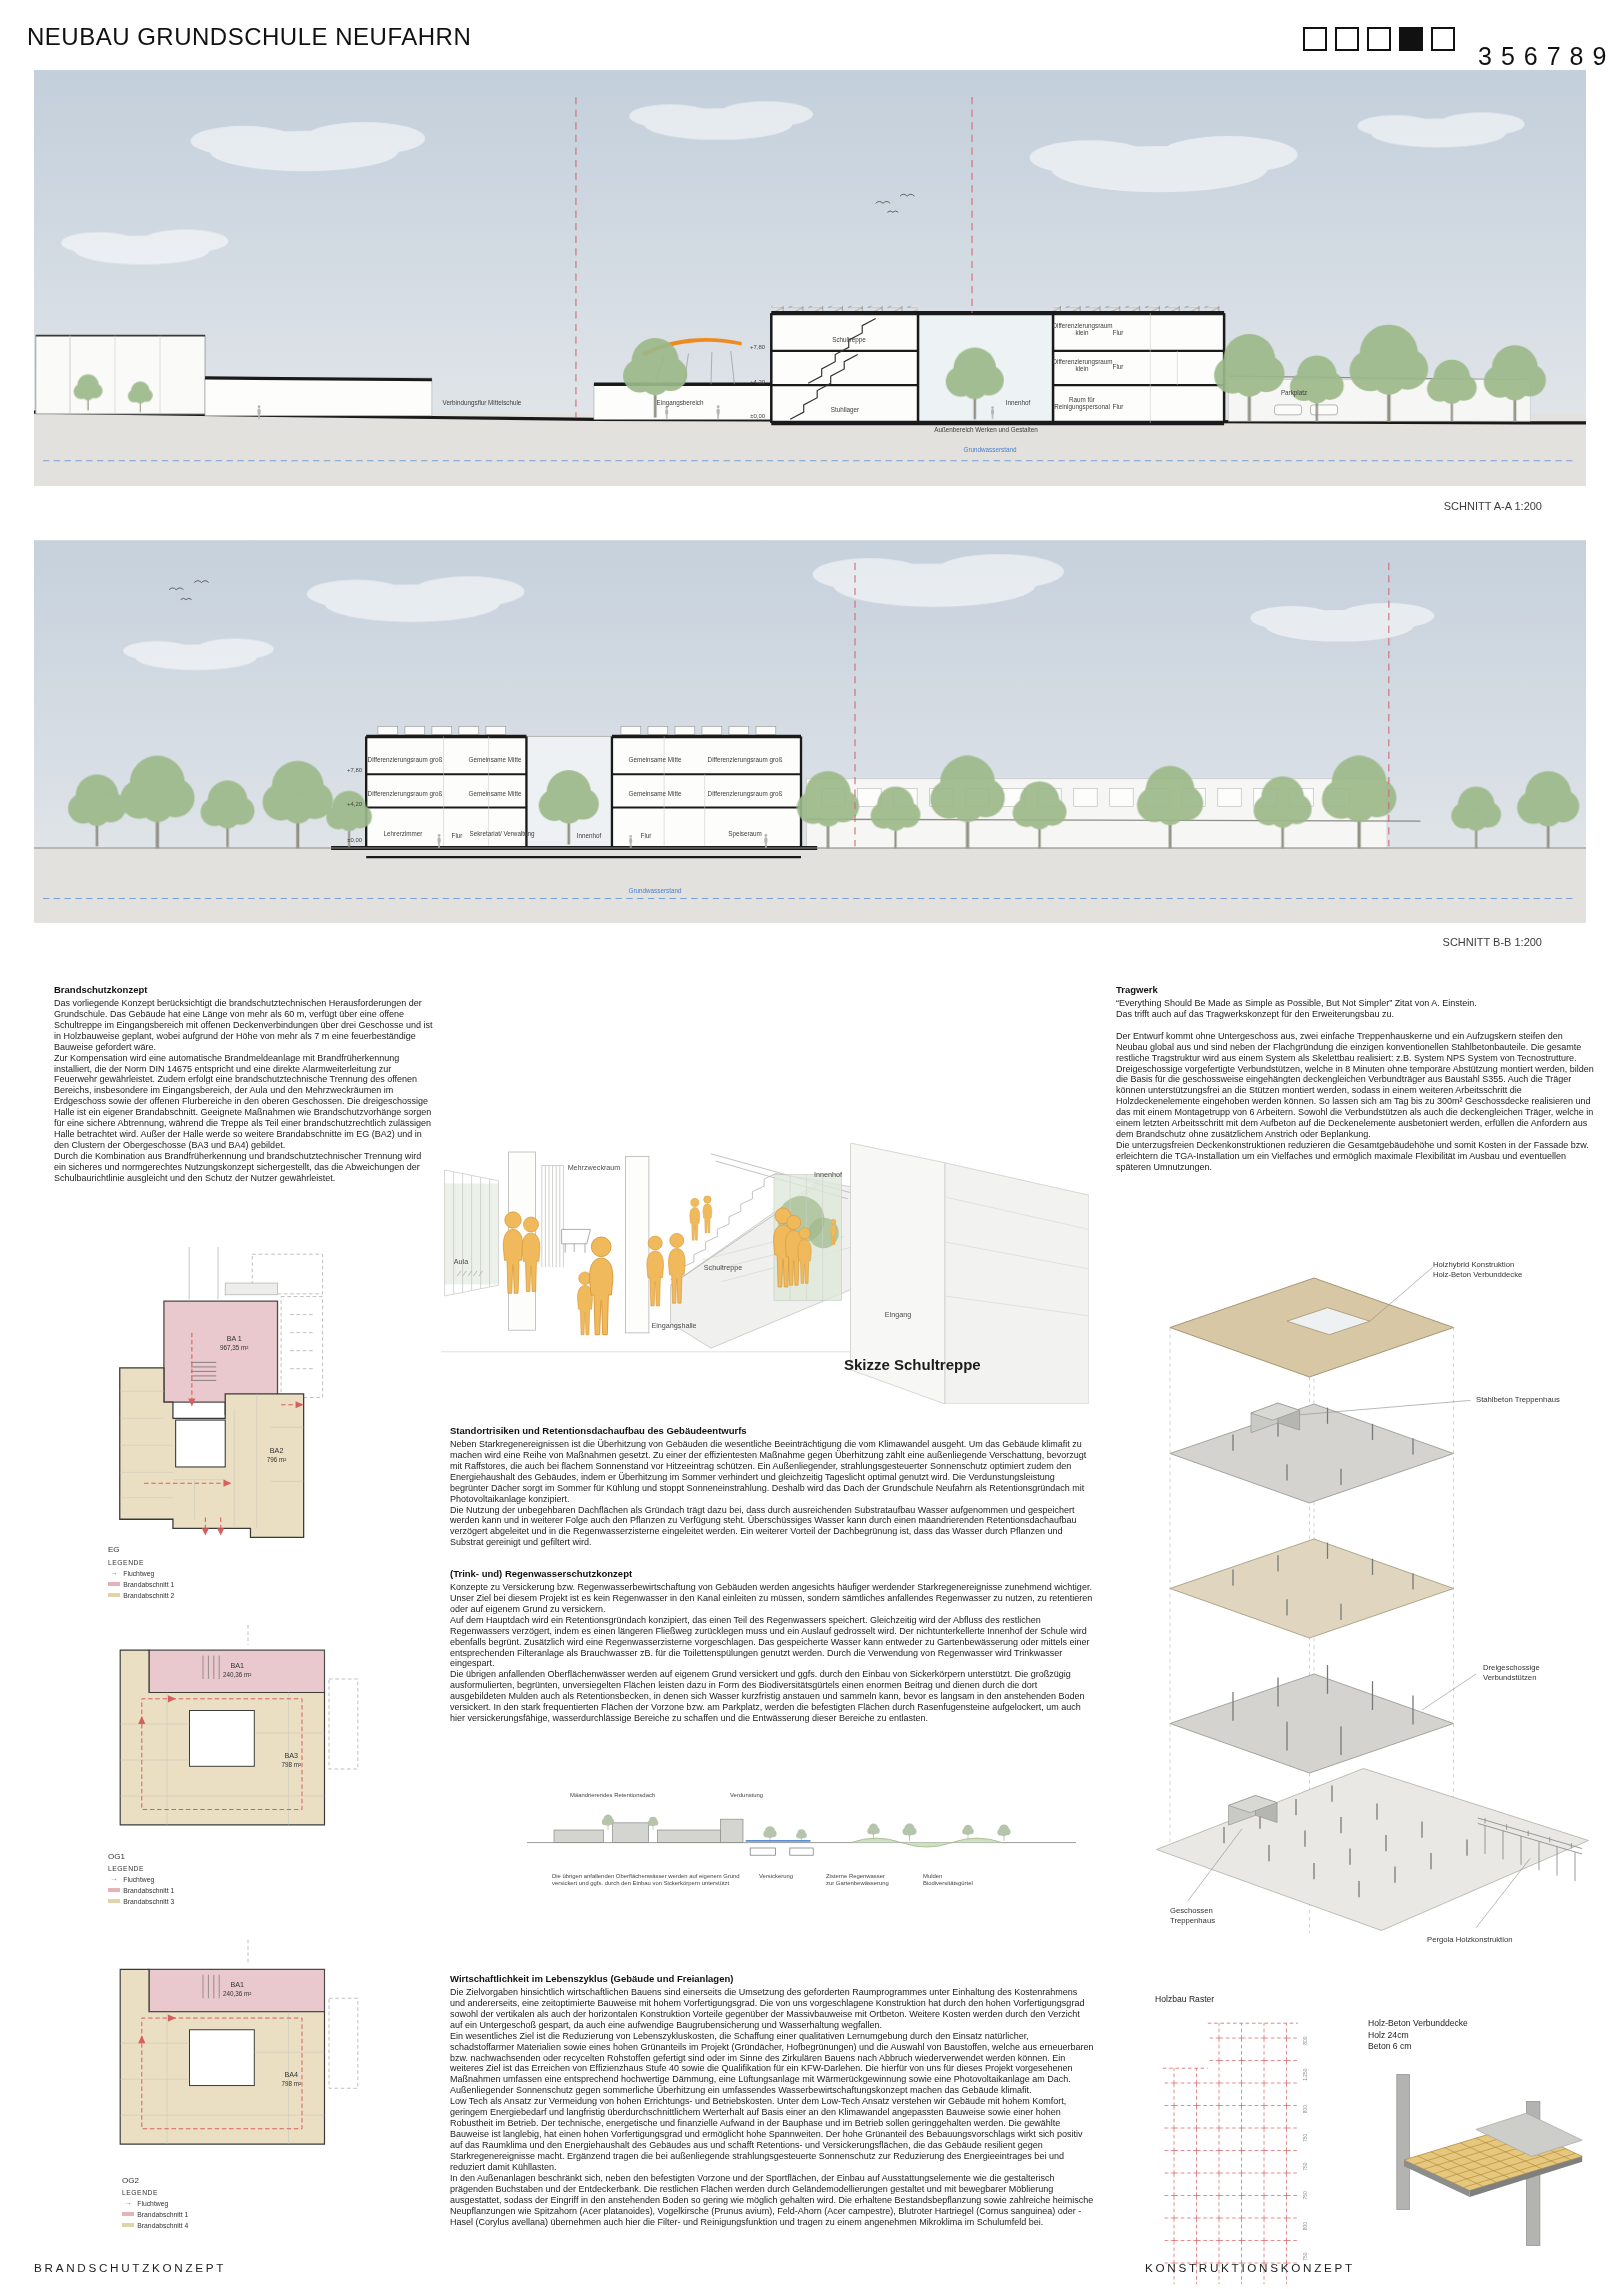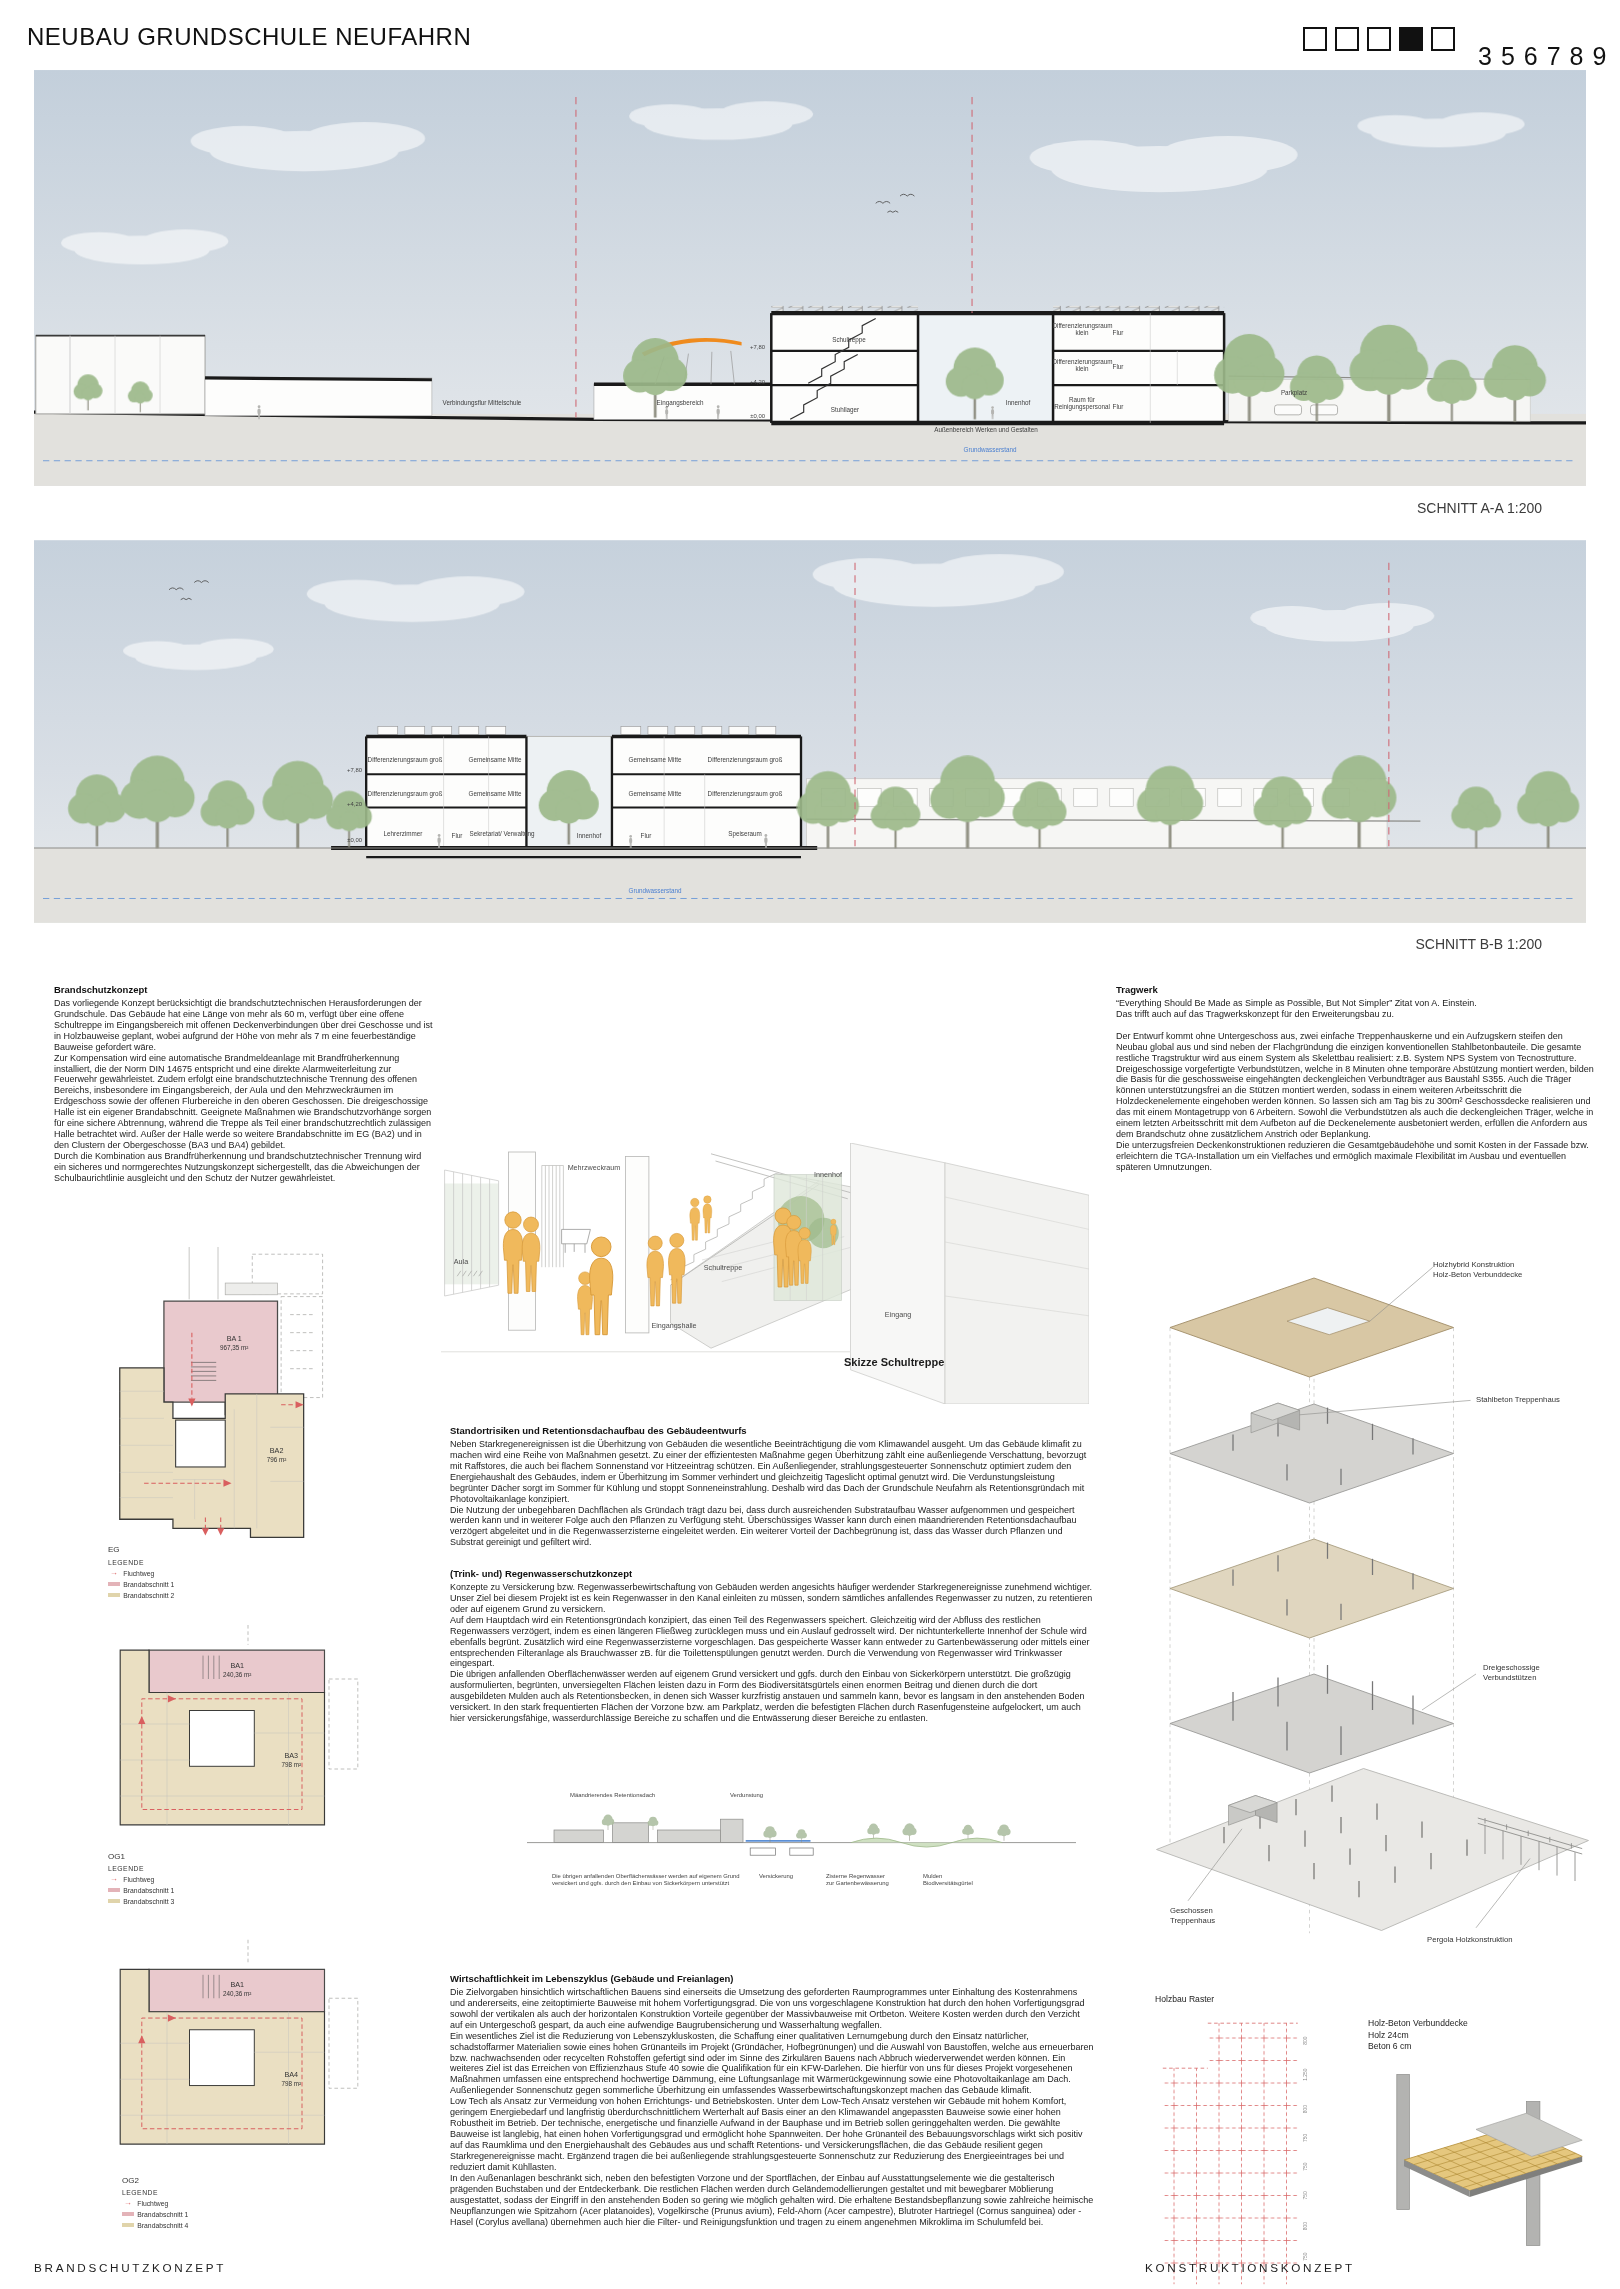--- a/index.html
+++ b/index.html
@@ -3,21 +3,21 @@
 <meta charset="utf-8">
 <style>
   html,body{margin:0;padding:0;background:#888}
   .page{position:relative;width:1620px;height:2290px;background:#fff;font-family:"Liberation Sans",sans-serif;color:#1c1c1c;overflow:hidden;margin:0 auto}
   .abs{position:absolute}
   .h1{font-size:24px;letter-spacing:0.5px;color:#111}
   .code{font-size:25px;letter-spacing:9px;color:#111}
   .cbrow{display:flex;gap:8px}
   .cb{width:20px;height:20px;border:2.7px solid #111;background:#fff}
   .cb.filled{background:#111}
-  .caption{font-size:14px;color:#3c3c3c}
+  .caption{font-size:11px;color:#3c3c3c}
   .heading{font-size:9.5px;font-weight:bold;color:#111;margin:0 0 2.7px 0}
   .body{font-size:9px;line-height:1.22;white-space:pre-line;color:#222;text-align:left}
   .sl{position:absolute;font-size:6.3px;color:#3d3d3d;transform:translateX(-50%);white-space:nowrap;line-height:1.12;text-align:center}
   .sl.wrap{white-space:normal;width:59px}
   .sl.blue{color:#4a7fd0}
   .lv{position:absolute;font-size:5.9px;color:#444;transform:translateX(-100%);white-space:nowrap}
   .planlbl{font-size:8px;color:#333}
   .legend{font-size:6.8px;line-height:1.35;color:#333}
   .legend .ttl{letter-spacing:0.5px;margin-bottom:0.9px}
   .lrow{display:flex;align-items:center;gap:3.6px;margin-top:1.8px}
@@ -626,21 +626,21 @@
         <use href="#person" transform="translate(430.5,84.4) scale(.55)"></use>
       </g>
     </svg>
   </div>
   <div class="sketchlbl" style="left:594px;top:1163px">Mehrzweckraum</div>
   <div class="sketchlbl" style="left:461px;top:1257px">Aula</div>
   <div class="sketchlbl" style="left:828px;top:1170px">Innenhof</div>
   <div class="sketchlbl" style="left:723px;top:1263px">Schultreppe</div>
   <div class="sketchlbl" style="left:674px;top:1321px">Eingangshalle</div>
   <div class="sketchlbl" style="left:898px;top:1310px">Eingang</div>
-  <div class="abs bold" style="left:844px;top:1356px;font-size:11px">Skizze Schultreppe</div>
+  <div class="abs bold" style="left:844px;top:1356px;font-size:15px">Skizze Schultreppe</div>
 
   <div class="abs" style="left:450px;top:1425px;width:644px">
     <div class="heading">Standortrisiken und Retentionsdachaufbau des Gebäudeentwurfs</div>
     <div class="body">Neben Starkregenereignissen ist die Überhitzung von Gebäuden die wesentliche Beeinträchtigung die vom Klimawandel ausgeht. Um das Gebäude klimafit zu machen wird eine Reihe von Maßnahmen gesetzt. Zu einer der effizientesten Maßnahme gegen Überhitzung zählt eine außenliegende Verschattung, bevorzugt mit Raffstores, die auch bei flachem Sonnenstand vor Hitzeeintrag schützen. Ein Außenliegender, strahlungsgesteuerter Sonnenschutz optimiert zudem den Energiehaushalt des Gebäudes, indem er Überhitzung im Sommer verhindert und gleichzeitig Tageslicht optimal genutzt wird. Die Verdunstungsleistung begrünter Dächer sorgt im Sommer für Kühlung und stoppt Sonneneinstrahlung. Deshalb wird das Dach der Grundschule Neufahrn als Retentionsgründach mit Photovoltaikanlage konzipiert.
 Die Nutzung der unbegehbaren Dachflächen als Gründach trägt dazu bei, dass durch ausreichenden Substrataufbau Wasser aufgenommen und gespeichert werden kann und in weiterer Folge auch den Pflanzen zu Verfügung steht. Überschüssiges Wasser kann durch einen mäandrierenden Retentionsdachaufbau verzögert abgeleitet und in die Regenwasserzisterne eingeleitet werden. Ein weiterer Vorteil der Dachbegrünung ist, dass das Wasser durch Pflanzen und Substrat gereinigt und gefiltert wird.</div>
   </div>
   <div class="abs" style="left:450px;top:1568px;width:644px">
     <div class="heading">(Trink- und) Regenwasserschutzkonzept</div>
     <div class="body">Konzepte zu Versickerung bzw. Regenwasserbewirtschaftung von Gebäuden werden angesichts häufiger werdender Starkregenereignisse zunehmend wichtiger. Unser Ziel bei diesem Projekt ist es kein Regenwasser in den Kanal einleiten zu müssen, sondern sämtliches anfallendes Regenwasser zu nutzen, zu retentieren oder auf eigenem Grund zu versickern.
 Auf dem Hauptdach wird ein Retentionsgründach konzipiert, das einen Teil des Regenwassers speichert. Gleichzeitig wird der Abfluss des restlichen Regenwassers verzögert, indem es einen längeren Fließweg zurücklegen muss und ein Auslauf gedrosselt wird. Der nichtunterkellerte Innenhof der Schule wird ebenfalls begrünt. Zusätzlich wird eine Regenwasserzisterne vorgeschlagen. Das gespeicherte Wasser kann entweder zu Gartenbewässerung oder mittels einer entsprechenden Filteranlage als Brauchwasser zB. für die Toilettenspülungen genutzt werden. Durch die Verwendung von Regenwasser wird Trinkwasser eingespart.

